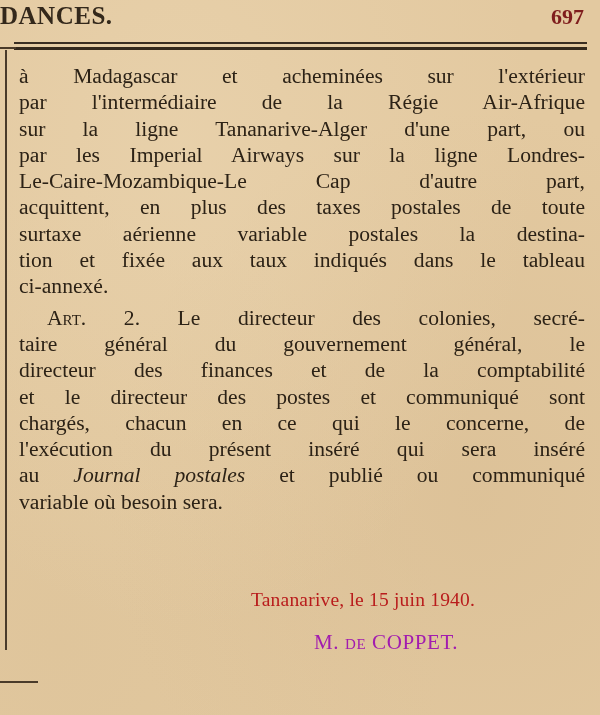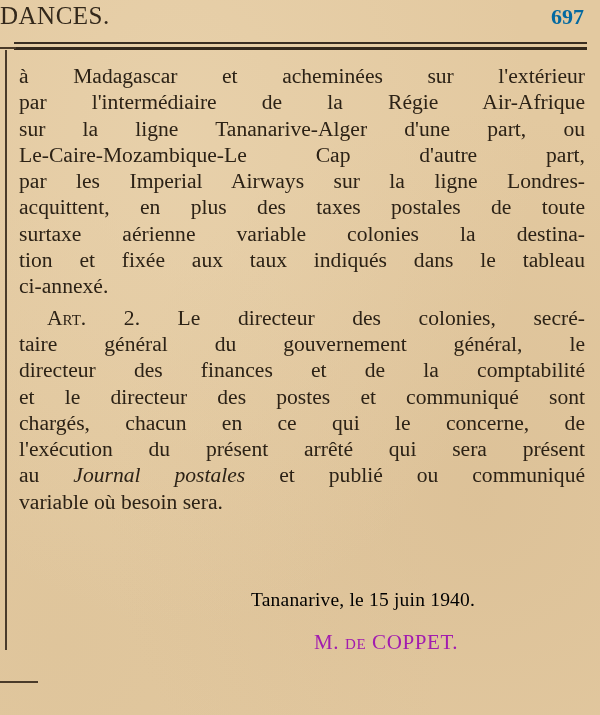--- a/index.html
+++ b/index.html
@@ -27,32 +27,32 @@
     .running-head {
       position: absolute;
       left: 0; top: 0;
       width: 590px;
       height: 36px;
     }
     .running-title {
       position: absolute;
       left: 0; top: 2px;
       font-family: "Liberation Serif", "DejaVu Serif", serif;
-      font-weight: normal;
+      font-weight: bold;
       font-size: 25px;
       letter-spacing: 0.5px;
       color: #33281b;
     }
     .page-number {
       position: absolute;
       right: 6px; top: 4px;
       font-family: "Liberation Serif", "DejaVu Serif", serif;
       font-weight: bold;
       font-size: 22px;
-      color: #0369a1;
+      color: #7f1d1d;
     }
     .double-rule {
       position: absolute;
       left: 0; top: 42px;
       width: 587px;
       height: 9px;
     }
     .double-rule .line-a {
       position: absolute; left: 14px; right: 0; top: 0;
       height: 2px; background: #3a2e22;
@@ -106,21 +106,21 @@
       font-variant: small-caps;
     }
     .italic {
       font-style: italic;
     }
     .date-line {
       position: absolute;
       left: 251px; top: 589px;
       font-family: "Liberation Serif", "DejaVu Serif", serif;
       font-size: 19.5px;
-      color: #000000;
+      color: #b91c1c;
       letter-spacing: 0.2px;
     }
     .signature {
       position: absolute;
       left: 314px; top: 630px;
       font-family: "Liberation Serif", "DejaVu Serif", serif;
       font-size: 21px;
       color: #a21caf;
       letter-spacing: 0.6px;
     }
@@ -141,35 +141,35 @@
     <div class="line-c"></div>
   </div>
 
   <div class="column-rule"></div>
 
   <div class="body-text">
     <div class="paragraph-1">
       <span class="line">à Madagascar et acheminées sur l'extérieur</span>
       <span class="line">par l'intermédiaire de la Régie Air-Afrique</span>
       <span class="line">sur la ligne Tananarive-Alger d'une part, ou</span>
+      <span class="line">par les Imperial Airways sur la ligne Londres-</span>
       <span class="line">Le-Caire-Mozambique-Le Cap d'autre part,</span>
-      <span class="line">par les Imperial Airways sur la ligne Londres-</span>
       <span class="line">acquittent, en plus des taxes postales de toute</span>
-      <span class="line">surtaxe aérienne variable colonies la destina-</span>
+      <span class="line">surtaxe aérienne variable postales la destina-</span>
       <span class="line">tion et fixée aux taux indiqués dans le tableau</span>
       <span class="line last">ci-annexé.</span>
     </div>
 
     <div class="paragraph-2">
       <span class="line indent"><span class="smallcaps">Art.</span> <span>2.</span> <span>Le directeur des colonies, secré-</span></span>
       <span class="line">taire général du gouvernement général, le</span>
       <span class="line">directeur des finances et de la comptabilité</span>
       <span class="line">et le directeur des postes et communiqué sont</span>
       <span class="line">chargés, chacun en ce qui le concerne, de</span>
-      <span class="line">l'exécution du présent arrêté qui sera présent</span>
+      <span class="line">l'exécution du présent inséré qui sera inséré</span>
       <span class="line"><span>au</span> <span class="italic">Journal postales</span> <span>et publié ou communiqué</span></span>
       <span class="line last">variable où besoin sera.</span>
     </div>
   </div>
 
   <div class="date-line">Tananarive, le 15 juin 1940.</div>
 
   <div class="signature"><span>M.</span> <span class="smallcaps">de</span> <span>COPPET.</span></div>
 
   <div class="foot-rule"></div>

